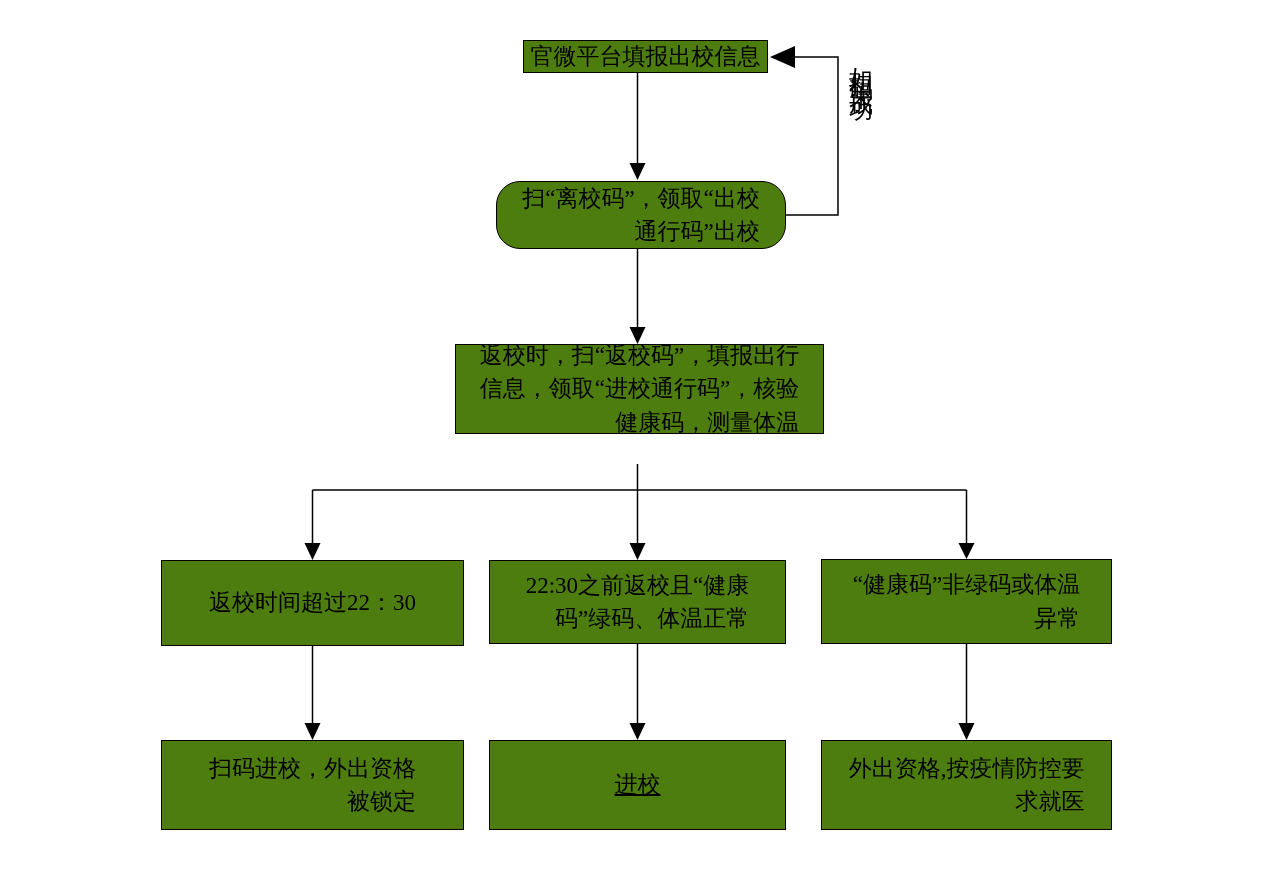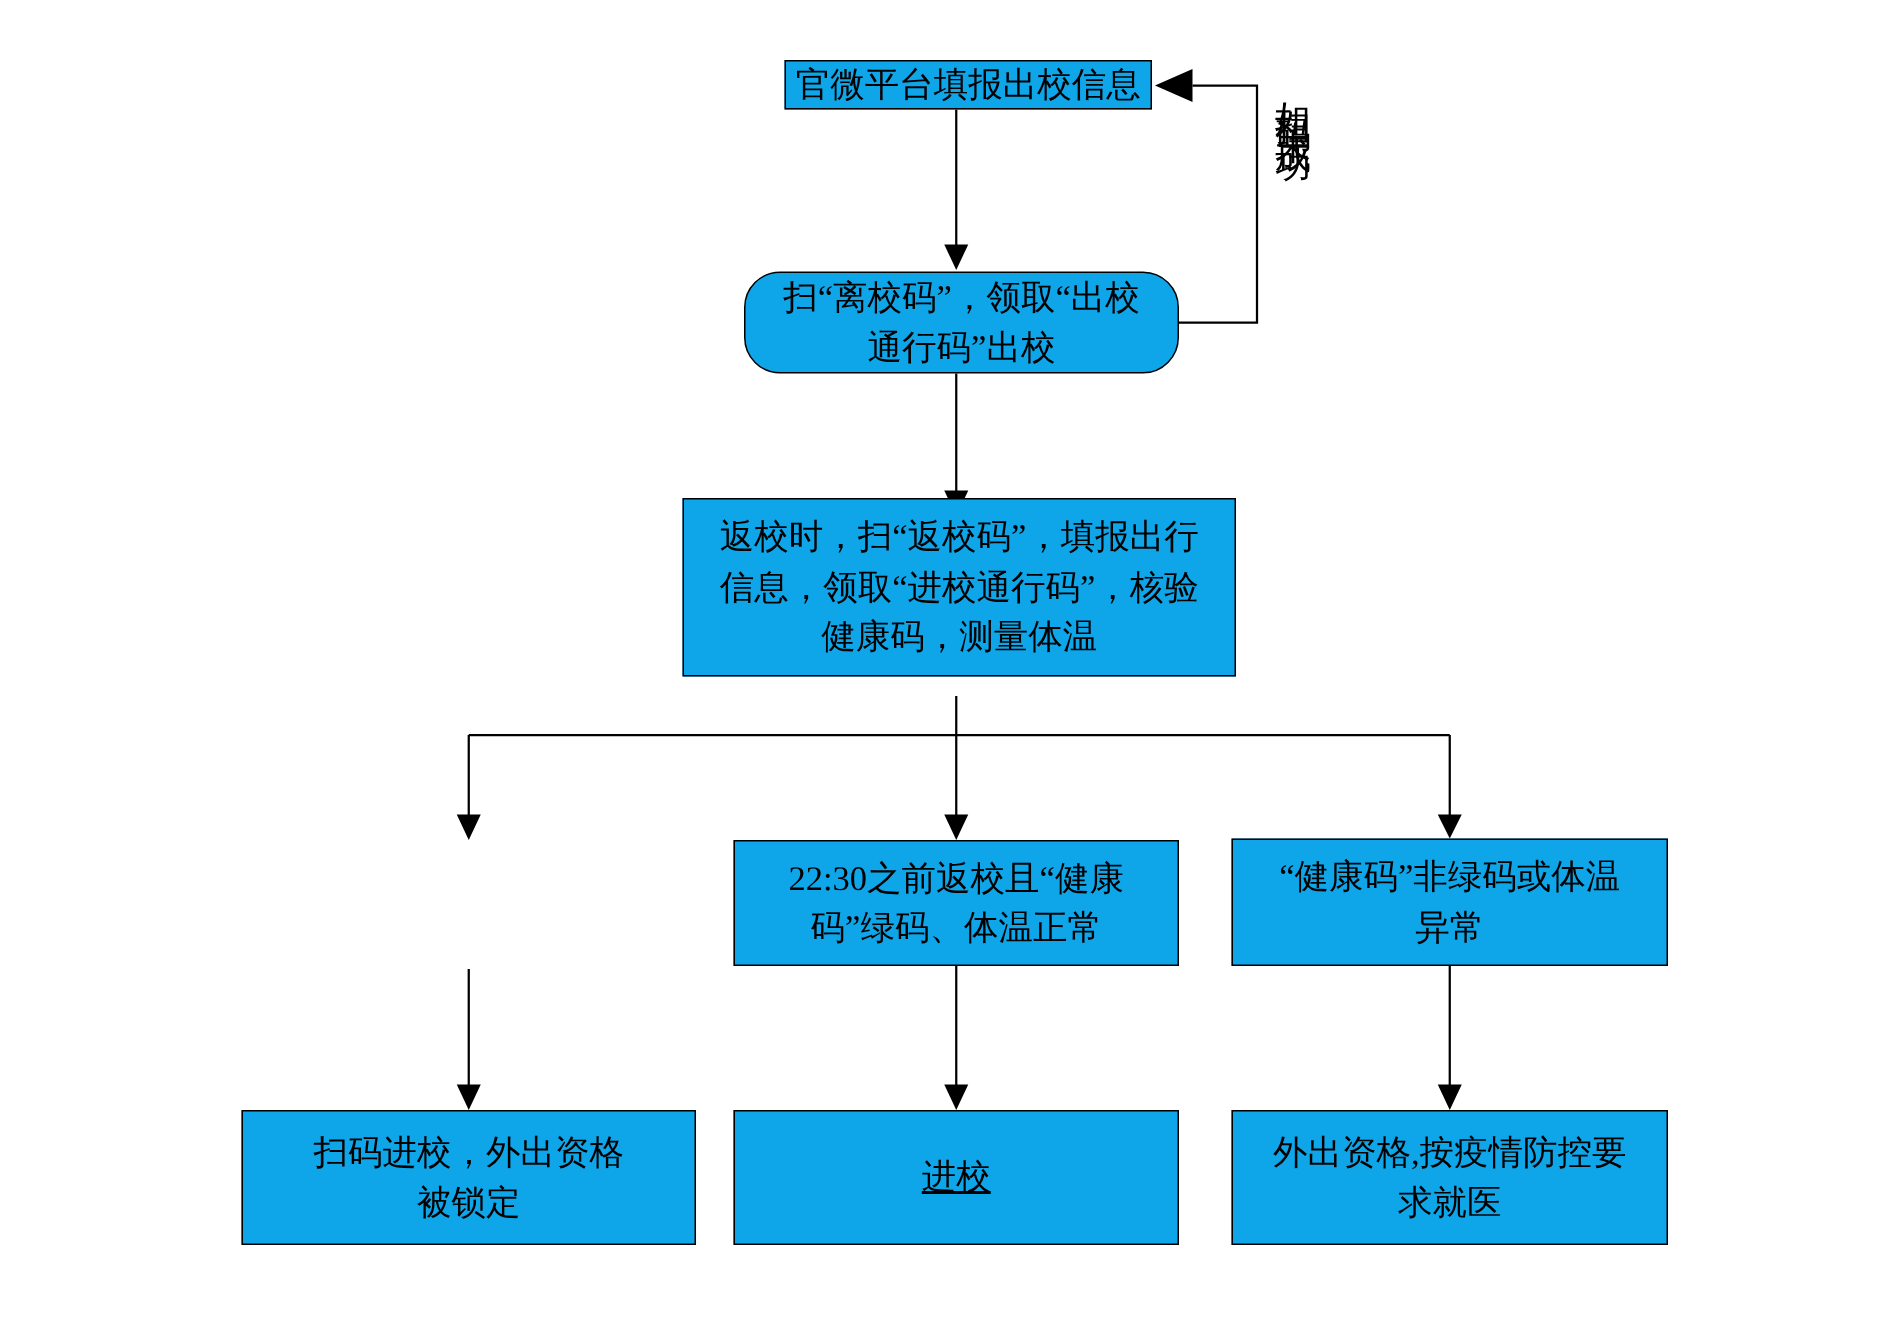--- a/index.html
+++ b/index.html
@@ -21,33 +21,33 @@
     left: 0;
     top: 0;
     width: 1265px;
     height: 888px;
     pointer-events: none;
   }
   .node {
     position: absolute;
     box-sizing: border-box;
     border: 1px solid #000000;
-    background: #0ea5e9;
+    background: #4d7c0f;
     display: flex;
     align-items: center;
     justify-content: center;
-    text-align: center;
+    text-align: right;
     white-space: pre-line;
     font-size: 23px;
     line-height: 1.45;
     padding: 2px 6px;
   }
   #n-fill-exit-info  { left: 523px; top: 40px;  width: 245px; height: 33px; padding: 0 4px; }
   #n-scan-leave-code { left: 496px; top: 181px; width: 290px; height: 68px; border-radius: 24px; }
-  #n-return-scan     { left: 455px; top: 332px; width: 369px; height: 119px; font-family: Liberation Serif, serif; }
+  #n-return-scan     { left: 455px; top: 344px; width: 369px; height: 90px; font-family: Liberation Serif, serif; }
   #n-late-return     { left: 161px; top: 560px; width: 303px; height: 86px; }
   #n-ontime-healthy  { left: 489px; top: 560px; width: 297px; height: 84px; }
   #n-abnormal        { left: 821px; top: 559px; width: 291px; height: 85px; }
   #n-locked          { left: 161px; top: 740px; width: 303px; height: 90px; font-family: Liberation Serif, serif; }
   #n-enter           { left: 489px; top: 740px; width: 297px; height: 90px; text-decoration: underline; }
   #n-medical         { left: 821px; top: 740px; width: 291px; height: 90px; }
   #retry-note {
     position: absolute;
     left: 849px;
     top: 48px;
@@ -98,20 +98,21 @@
 
   <div class="node" id="n-fill-exit-info">官微平台填报出校信息</div>
 
   <div class="node" id="n-scan-leave-code">扫“离校码”，领取“出校
 通行码”出校</div>
 
   <div class="node" id="n-return-scan">返校时，扫“返校码”，填报出行
 信息，领取“进校通行码”，核验
 健康码，测量体温</div>
 
+  <div class="node" id="n-late-return">返校时间超过22：30</div>
 
   <div class="node" id="n-ontime-healthy">22:30之前返校且“健康
 码”绿码、体温正常</div>
 
   <div class="node" id="n-abnormal">“健康码”非绿码或体温
 异常</div>
 
   <div class="node" id="n-locked">扫码进校，外出资格
 被锁定</div>
 

